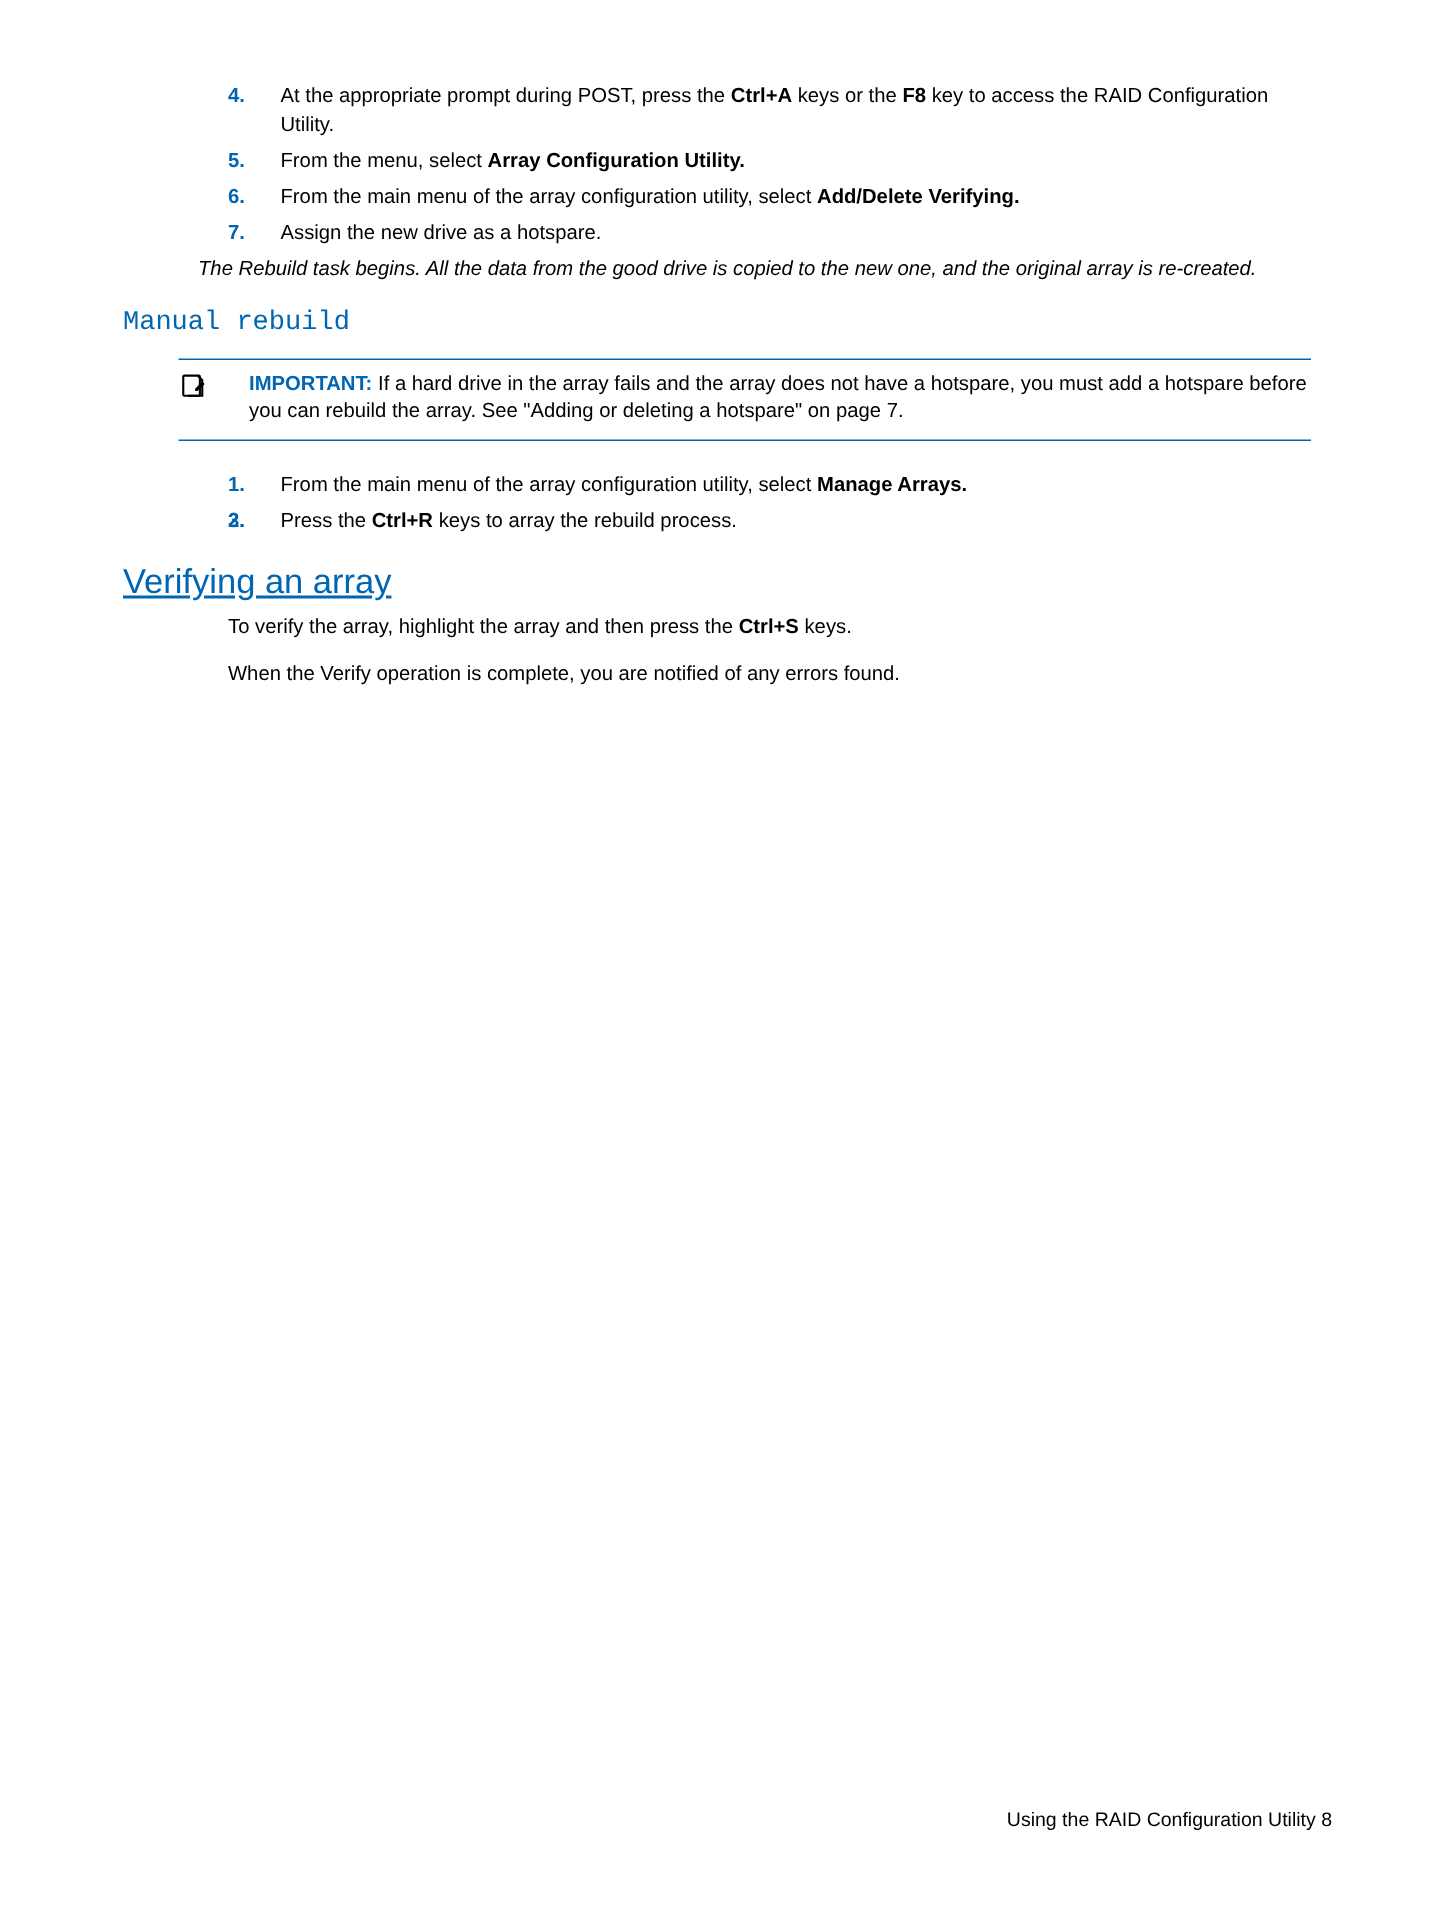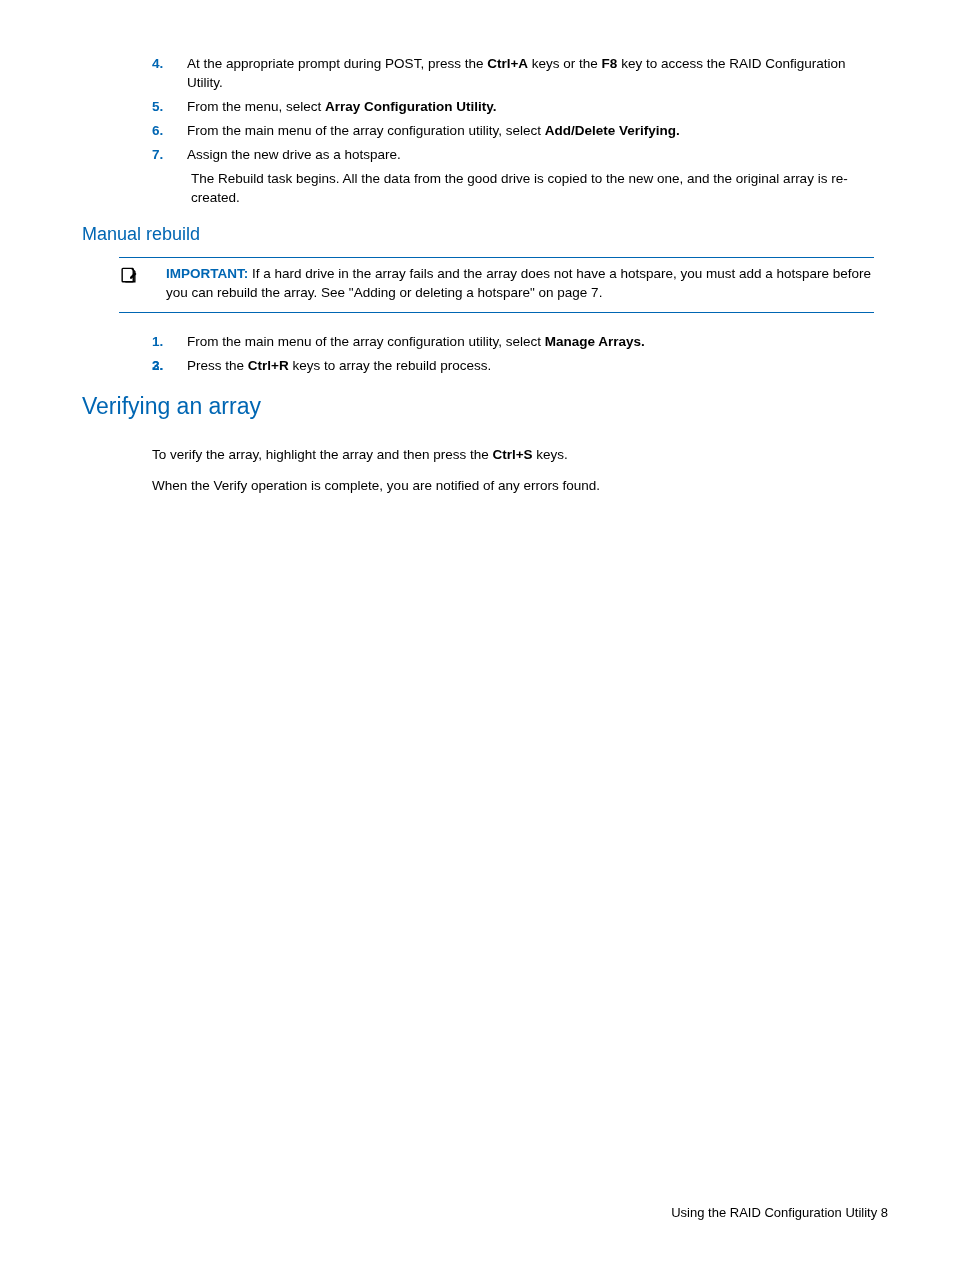--- a/index.html
+++ b/index.html
@@ -33,36 +33,39 @@
       position: absolute;
       left: 0;
       color: #0066b3;
       font-weight: bold;
     }
     .bold {
       font-weight: bold;
       text-align: right;
     }
     .after-list {
-      margin-left: 109px;
+      margin-left: 50px;
       margin-top: 6px;
       margin-bottom: 14px;
+      font-style: italic;
     }
     .h3 {
       color: #0066b3;
       font-size: 18px;
       font-weight: normal;
       margin-bottom: 10px;
+      font-family: Liberation Mono, monospace;
     }
     .h2 {
       color: #0066b3;
       font-size: 23px;
       font-weight: normal;
       margin-top: 14px;
-      margin-bottom: 24px;
+      margin-bottom: 6px;
+      text-decoration: underline;
     }
     .note-block {
       margin-left: 37px;
       border-top: 1.5px solid #0066b3;
       border-bottom: 1.5px solid #0066b3;
       padding: 7px 0 9px 0;
       display: flex;
       gap: 27px;
       margin-bottom: 20px;
     }

